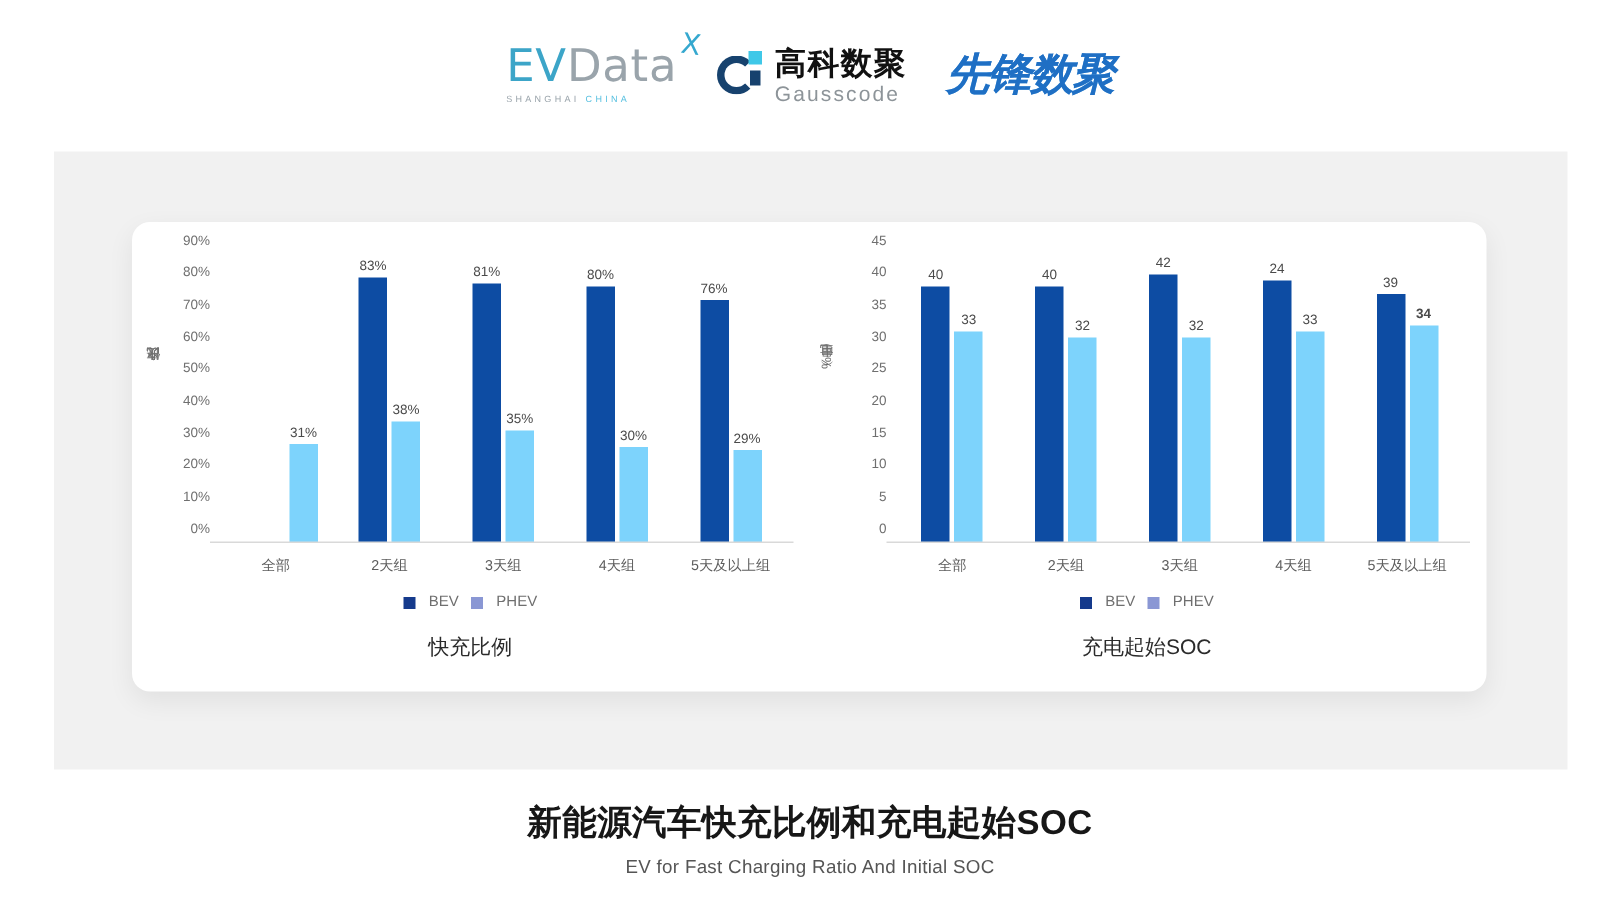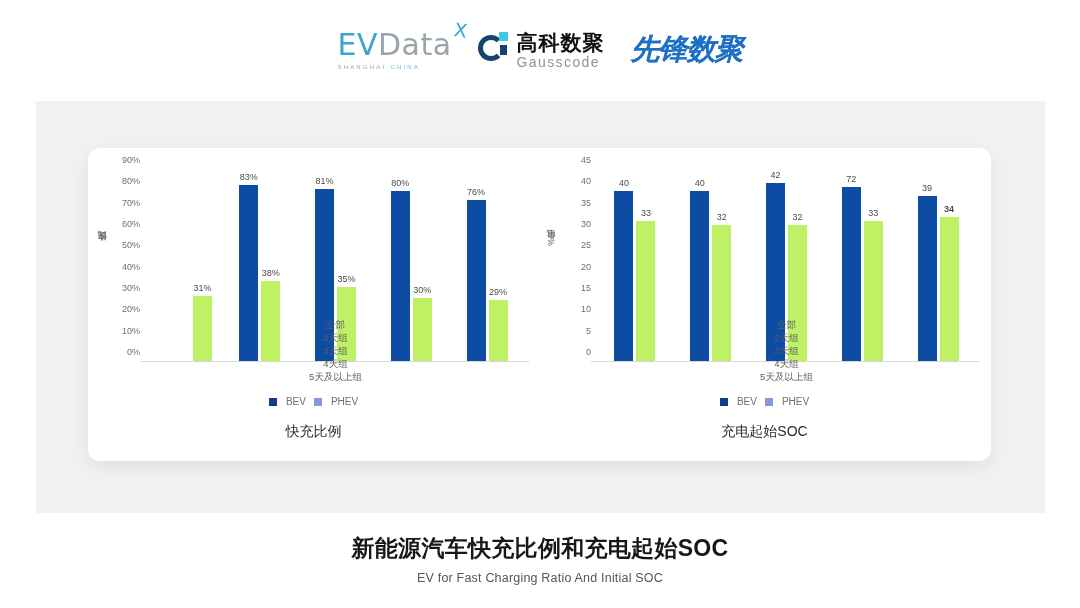--- a/index.html
+++ b/index.html
@@ -32,21 +32,21 @@
   .evdata-x {
     position: absolute; right: -16px; top: -9px;
     color: #35a8cf; font-size: 19px; font-weight: 400;
     transform: rotate(8deg);
   }
   .evdata-sub { margin-top: 4px; font-size: 6px; letter-spacing: 2.2px; display: flex; gap: 4px; }
   .evdata-sub .s1 { color: #9aa4ab; }
   .evdata-sub .s2 { color: #58c0e0; }
 
   
-  .logo-gauss { display: flex; align-items: flex-start; gap: 7px; }
+  .logo-gauss { display: flex; align-items: center; gap: 7px; }
   .gauss-mark { position: relative; width: 32px; height: 32px; }
   .gauss-ring {
     position: absolute; left: 0; top: 3px;
     width: 26px; height: 26px; border-radius: 50%;
     border: 5px solid #17426e;
     border-top-color: #17426e; border-left-color:#17426e; border-bottom-color:#17426e;
     border-right-color: transparent;
     box-sizing: border-box;
   }
   .gauss-sq { position: absolute; right: 2px; top: 0px; width: 9px; height: 9px; background: #3fc8e8; }
@@ -111,30 +111,29 @@
   .ylabel.left-y { left: 8px; top: 88px; }
   .ylabel.right-y { left: 6px; top: 78px; }
 
   .groups {
     position: absolute; left: 0; right: 0; bottom: 0; top: 0;
     display: flex; align-items: flex-end;
   }
   .group { flex: 1; display: flex; justify-content: center; align-items: flex-end; gap: 3px; height: 100%; position: relative; }
   .bar { width: 19px; position: relative; }
   .bar.bev { background: #0d4ca3; }
-  .bar.phev { background: #bef264; }
+  .bar.phev { background: #7dd3fc; }
   .bar .val {
     position: absolute; left: 50%; transform: translateX(-50%);
     bottom: 100%; margin-bottom: 3px;
     font-size: 9px; color: #4a4a4a; white-space: nowrap;
   }
   .xlabels {
     position: absolute; left: 58px; right: 14px; bottom: 6px;
     display: flex;
-    flex-direction: column;
   }
   .xlabels span { flex: 1; text-align: center; font-size: 9.5px; color: #5d5d5d; }
 
   .legend {
     position: absolute; left: 0; right: 0; top: 248px;
     display: flex; justify-content: center; align-items: center; gap: 8px;
   }
   .legend .li { display: flex; align-items: center; gap: 9px; }
   .legend .sw { width: 8px; height: 8px; display: inline-block; }
   .legend .sw.bev { background: #153a8c; }
@@ -296,21 +295,21 @@
               <div class="group">
                 <div class="bar bev" style="height: 93.3333%;">
                   <span class="val">42</span>
                 </div>
                 <div class="bar phev" style="height: 71.1111%;">
                   <span class="val">32</span>
                 </div>
               </div>
               <div class="group">
                 <div class="bar bev" style="height: 91.1111%;">
-                  <span class="val">72</span>
+                  <span class="val">24</span>
                 </div>
                 <div class="bar phev" style="height: 73.3333%;">
                   <span class="val">33</span>
                 </div>
               </div>
               <div class="group">
                 <div class="bar bev" style="height: 86.6667%;">
                   <span class="val">39</span>
                 </div>
                 <div class="bar phev" style="height: 75.5556%; font-weight: bold;">

